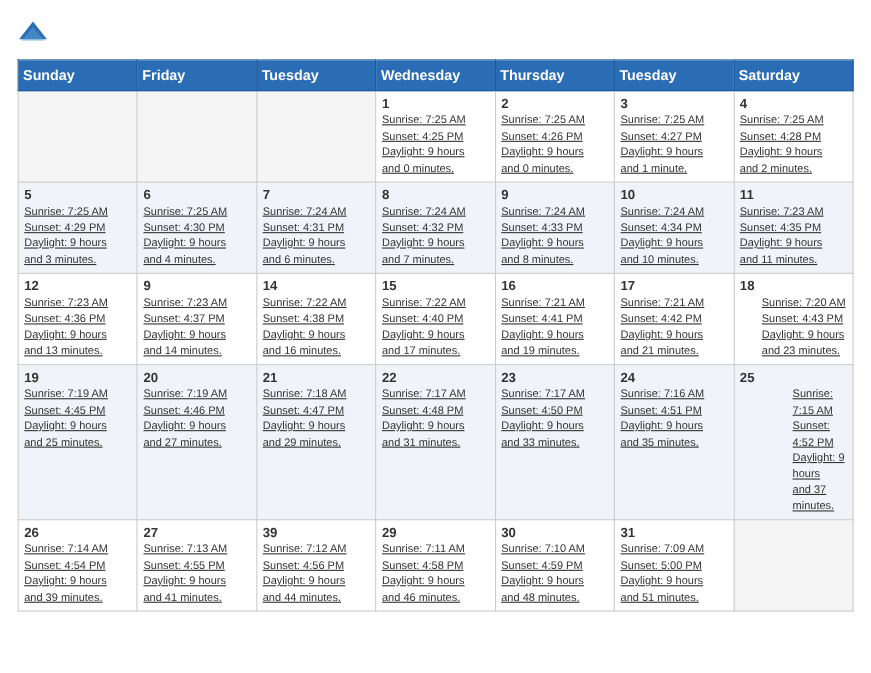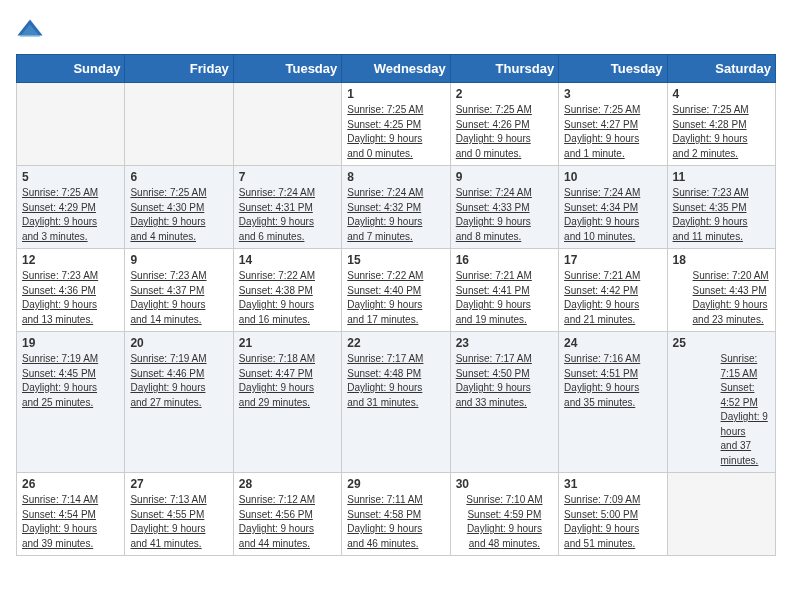--- a/index.html
+++ b/index.html
@@ -53,21 +53,21 @@
     .calendar {
       width: 100%;
       border-collapse: collapse;
     }
     .calendar thead tr th {
       background-color: #2a6db5;
       color: #fff;
       font-size: 13px;
       font-weight: bold;
       padding: 6px 4px;
-      text-align: right;
+      text-align: left;
       border: 1px solid #1a5a9a;
     }
     .calendar tbody tr td {
       vertical-align: top;
       border: 1px solid #ccc;
       padding: 4px 5px;
       min-height: 80px;
       width: 14.28%;
       font-size: 10.5px;
       color: #333;
@@ -326,36 +326,36 @@
 and 39 minutes.</div>
         </td>
         <td>
           <span class="day-num">27</span>
           <div class="day-info" style="white-space: pre-line;">Sunrise: 7:13 AM
 Sunset: 4:55 PM
 Daylight: 9 hours
 and 41 minutes.</div>
         </td>
         <td>
-          <span class="day-num">28</span>
+          <span class="day-num">39</span>
           <div class="day-info" style="white-space: pre-line;">Sunrise: 7:12 AM
 Sunset: 4:56 PM
 Daylight: 9 hours
 and 44 minutes.</div>
         </td>
         <td>
           <span class="day-num">29</span>
           <div class="day-info" style="white-space: pre-line;">Sunrise: 7:11 AM
 Sunset: 4:58 PM
 Daylight: 9 hours
 and 46 minutes.</div>
         </td>
         <td>
           <span class="day-num">30</span>
-          <div class="day-info" style="white-space: pre-line; text-align: center;">Sunrise: 7:10 AM
+          <div class="day-info" style="white-space: pre-line;">Sunrise: 7:10 AM
 Sunset: 4:59 PM
 Daylight: 9 hours
 and 48 minutes.</div>
         </td>
         <td>
           <span class="day-num">31</span>
           <div class="day-info" style="white-space: pre-line;">Sunrise: 7:09 AM
 Sunset: 5:00 PM
 Daylight: 9 hours
 and 51 minutes.</div>

